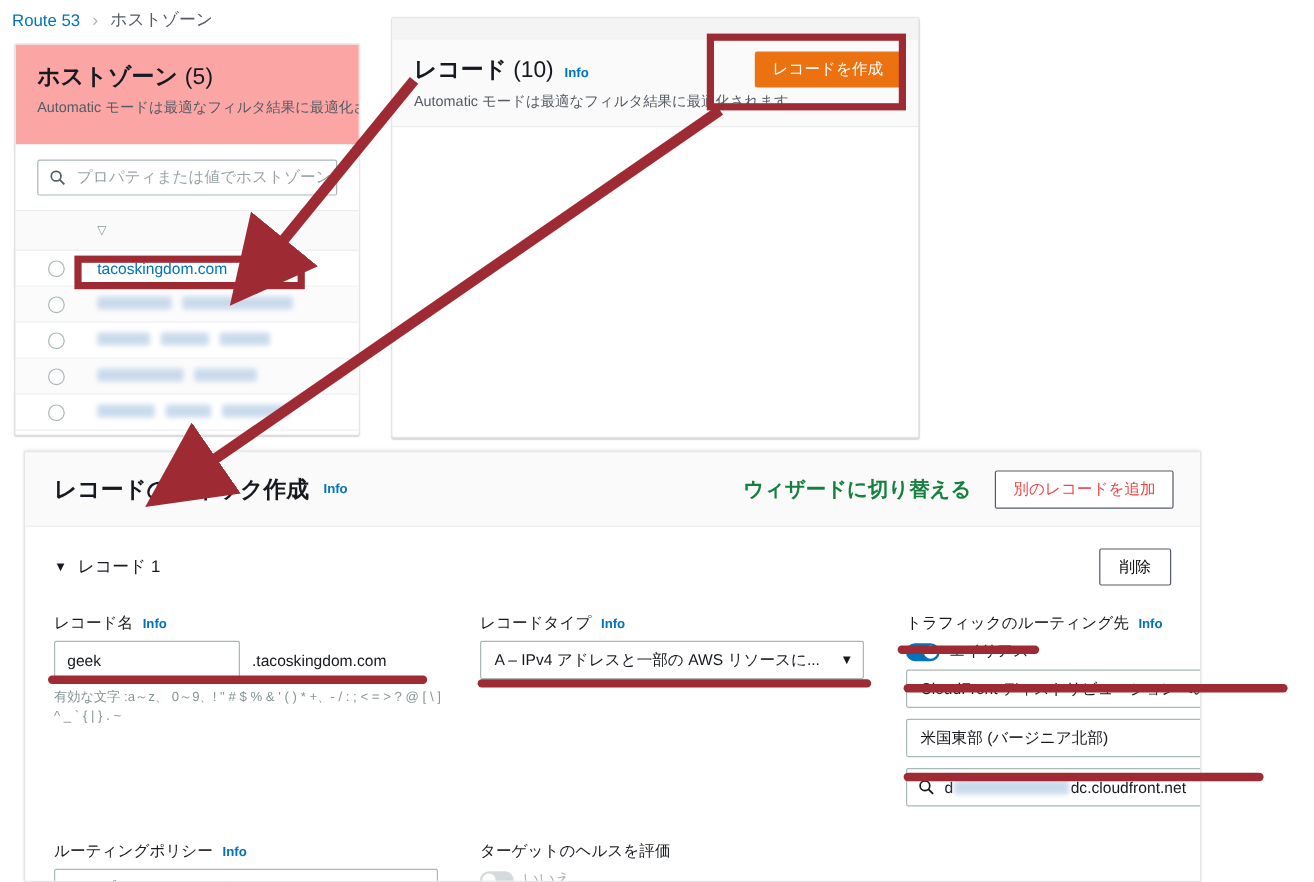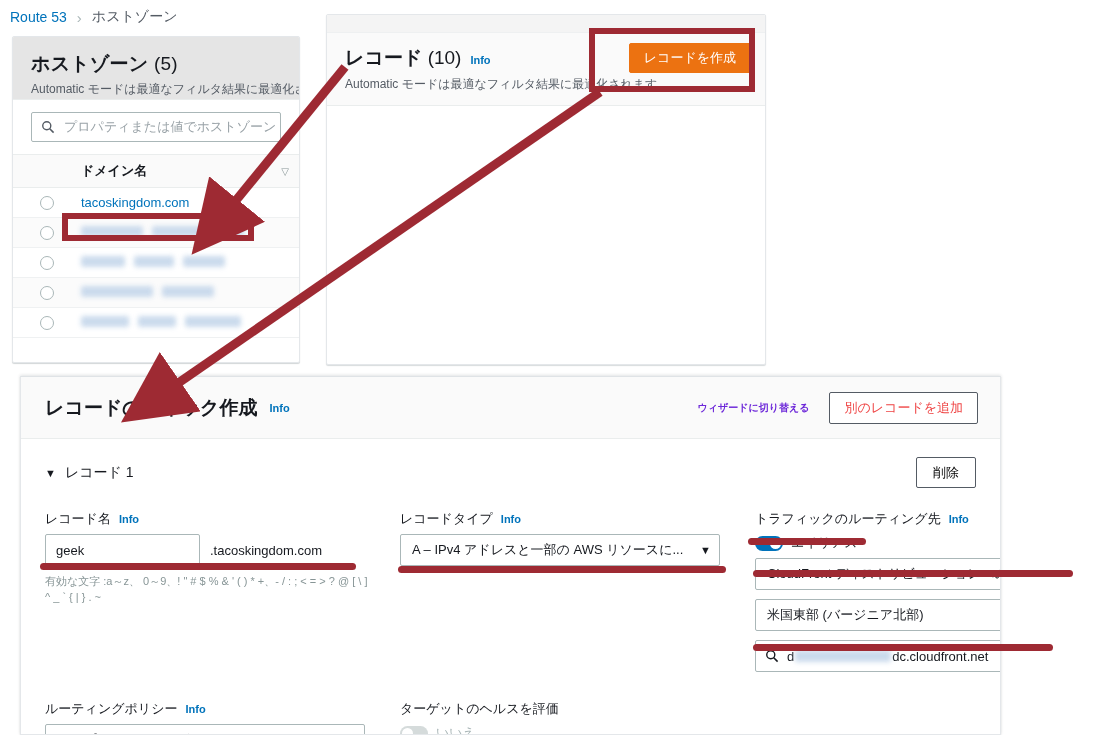--- a/index.html
+++ b/index.html
@@ -35,22 +35,22 @@
     left: 12px; top: 36px;
     width: 288px; height: 327px;
     background: #ffffff;
     border: 1px solid #e4e7ea;
     border-radius: 2px;
     box-shadow: 0 1px 1px rgba(0,28,36,.18);
     overflow: hidden;
     z-index: 2;
   }
   .hz-header {
-    padding: 14px 18px 1px 18px;
-    background: #e5e5e5;
+    padding: 14px 18px 22px 18px;
+    background: #fca5a5;
     border-bottom: 1px solid #eaeded;
   }
   .hz-title {
     font-size: 19px; font-weight: 700; color: #16191f;
     margin: 0 0 4px 0; letter-spacing: .2px;
   }
   .hz-title .count { font-weight: 400; color: #16191f; }
   .hz-sub { font-size: 12px; color: #545b64; white-space: nowrap; }
   .hz-searchwrap { padding: 12px 18px 12px 18px; background: #fff; }
   .hz-search {
@@ -150,21 +150,21 @@
     border-bottom: 1px solid #eaeded;
     display: flex; align-items: center;
     padding: 0 22px 0 24px;
     position: relative;
   }
   .qc-title { font-size: 19px; font-weight: 700; }
   .qc-header .info-link { margin-left: 12px; }
   .qc-header-right {
     margin-left: auto; display: flex; align-items: center; gap: 20px;
   }
-  .link-blue { color: #6d28d9; font-size: 10px; font-weight: 700; cursor: pointer; }
+  .link-blue { color: #15803d; font-size: 17px; font-weight: 700; cursor: pointer; }
   .btn-outline {
     height: 32px; padding: 0 14px;
     border: 1px solid #545b64; border-radius: 2px;
     background: #fff; color: #ef4444; font-size: 13px;
     display: inline-flex; align-items: center; cursor: pointer;
   }
 
   .qc-body { padding: 18px 24px 0 24px; position: relative; }
   .rec-collapse-row {
     display: flex; align-items: center;
@@ -281,21 +281,20 @@
       <div class="hz-search">
         <svg class="mag" width="14" height="14" viewBox="0 0 16 16">
           <circle cx="6.6" cy="6.6" r="4.6" fill="none" stroke="#545b64" stroke-width="1.6"></circle>
           <line x1="10" y1="10" x2="14.4" y2="14.4" stroke="#545b64" stroke-width="1.8"></line>
         </svg>
         <span class="ph">プロパティまたは値でホストゾーン</span>
       </div>
     </div>
     <div class="hz-thead">
       <div class="hz-th-chk"></div>
-      <div class="hz-th-name">ドメイン名</div>
       <div class="sort-caret">▽</div>
     </div>
     <div id="hz-rows">
         <div class="hz-row">
           <div class="hz-chkcell">
             <span class="radio"></span>
           </div>
           <div class="hz-namecell"><span class="hz-link">tacoskingdom.com</span></div>
         </div>
         <div class="hz-row alt">

